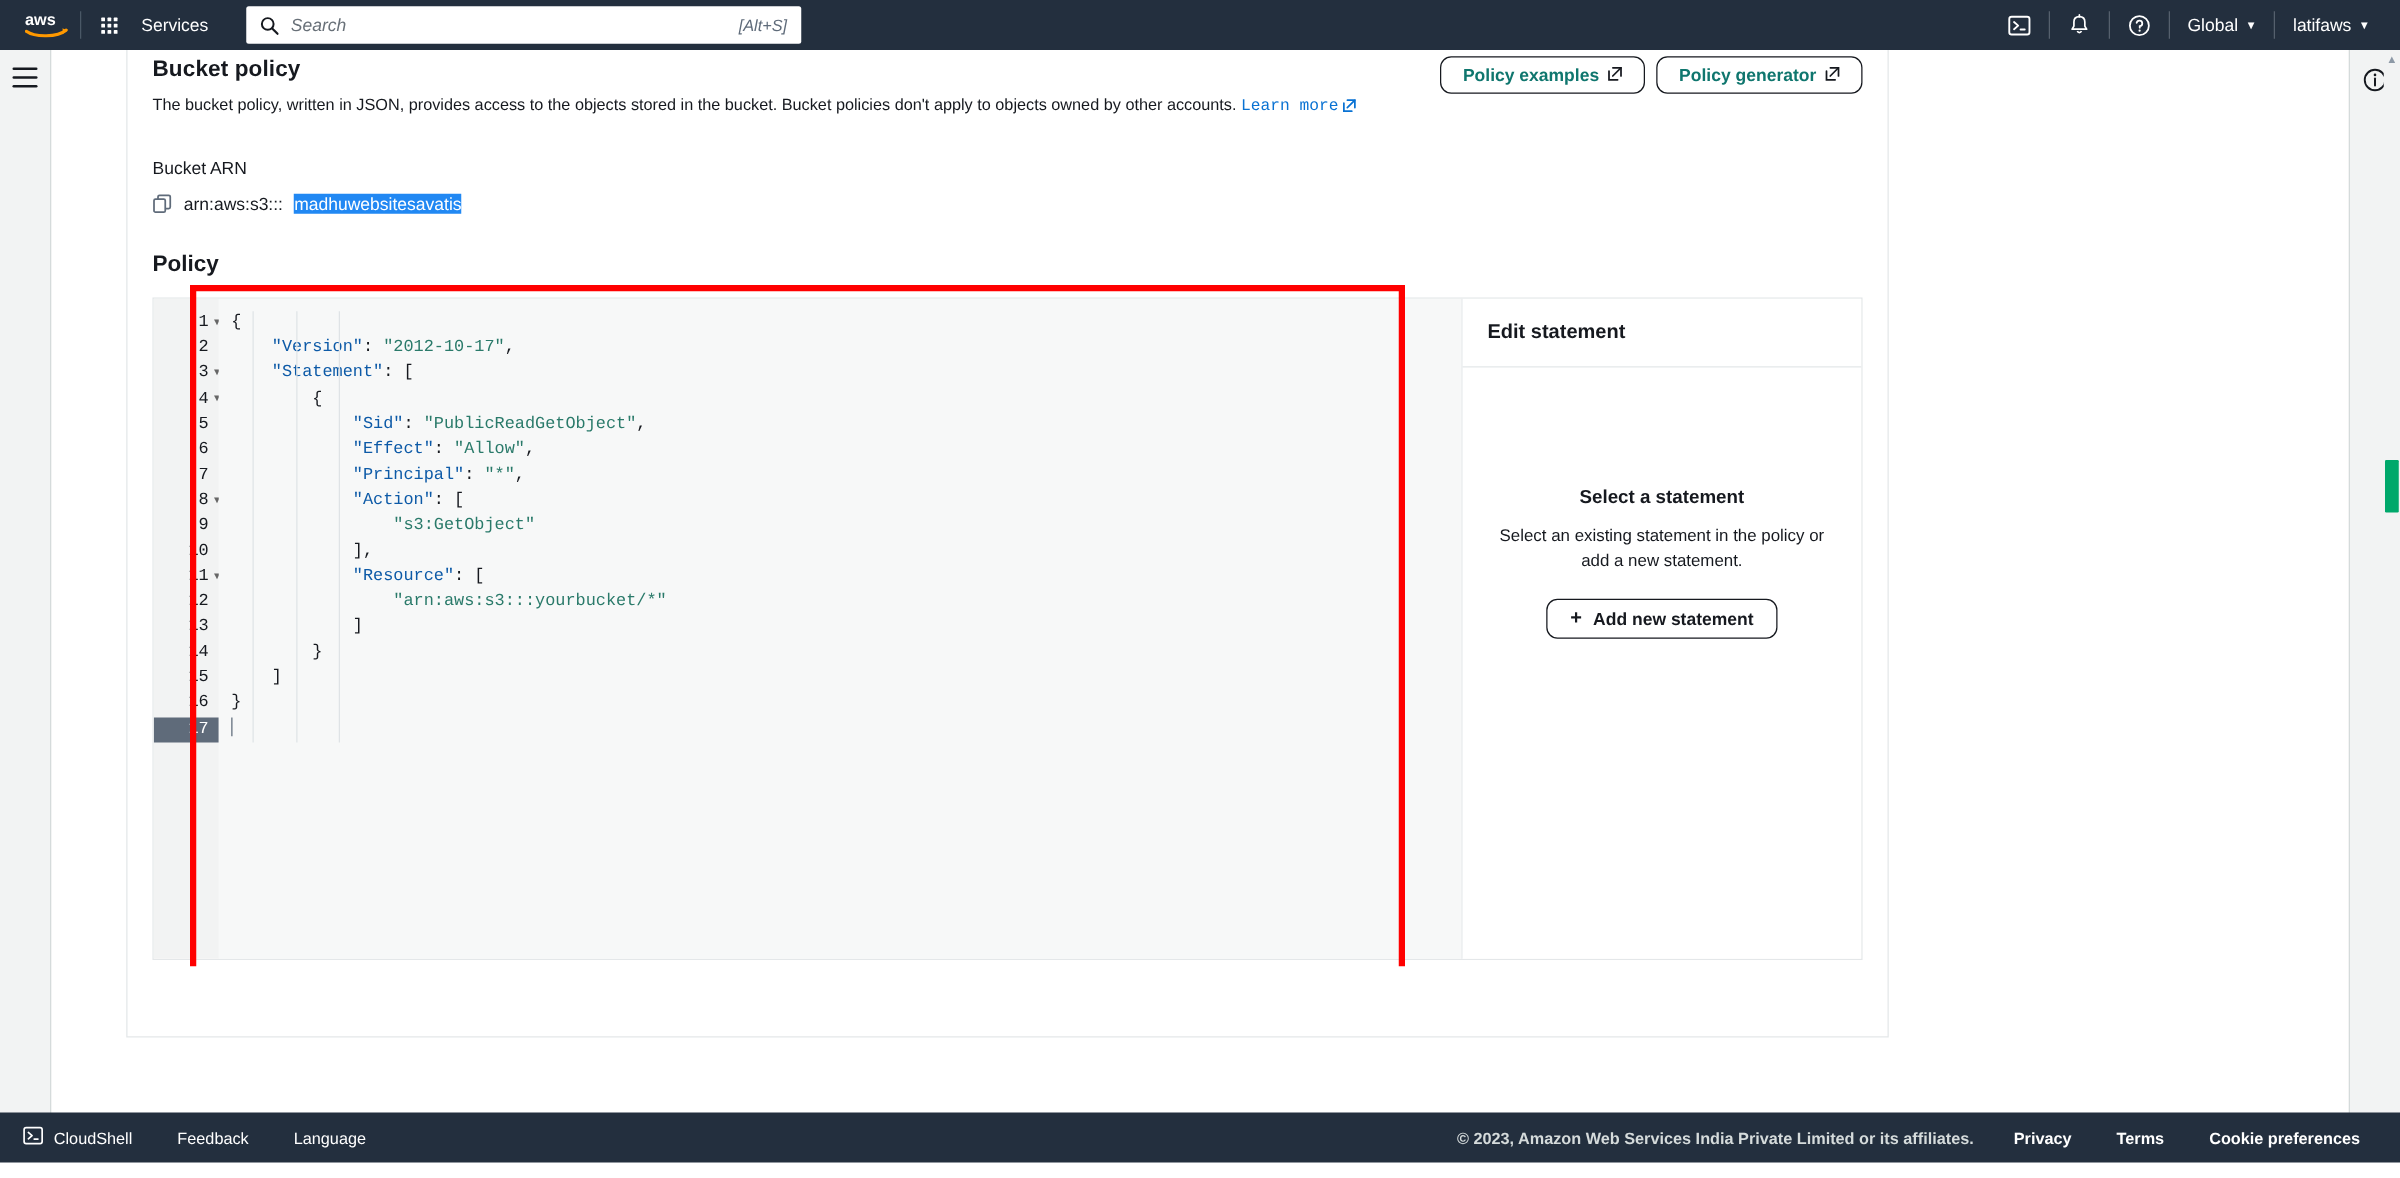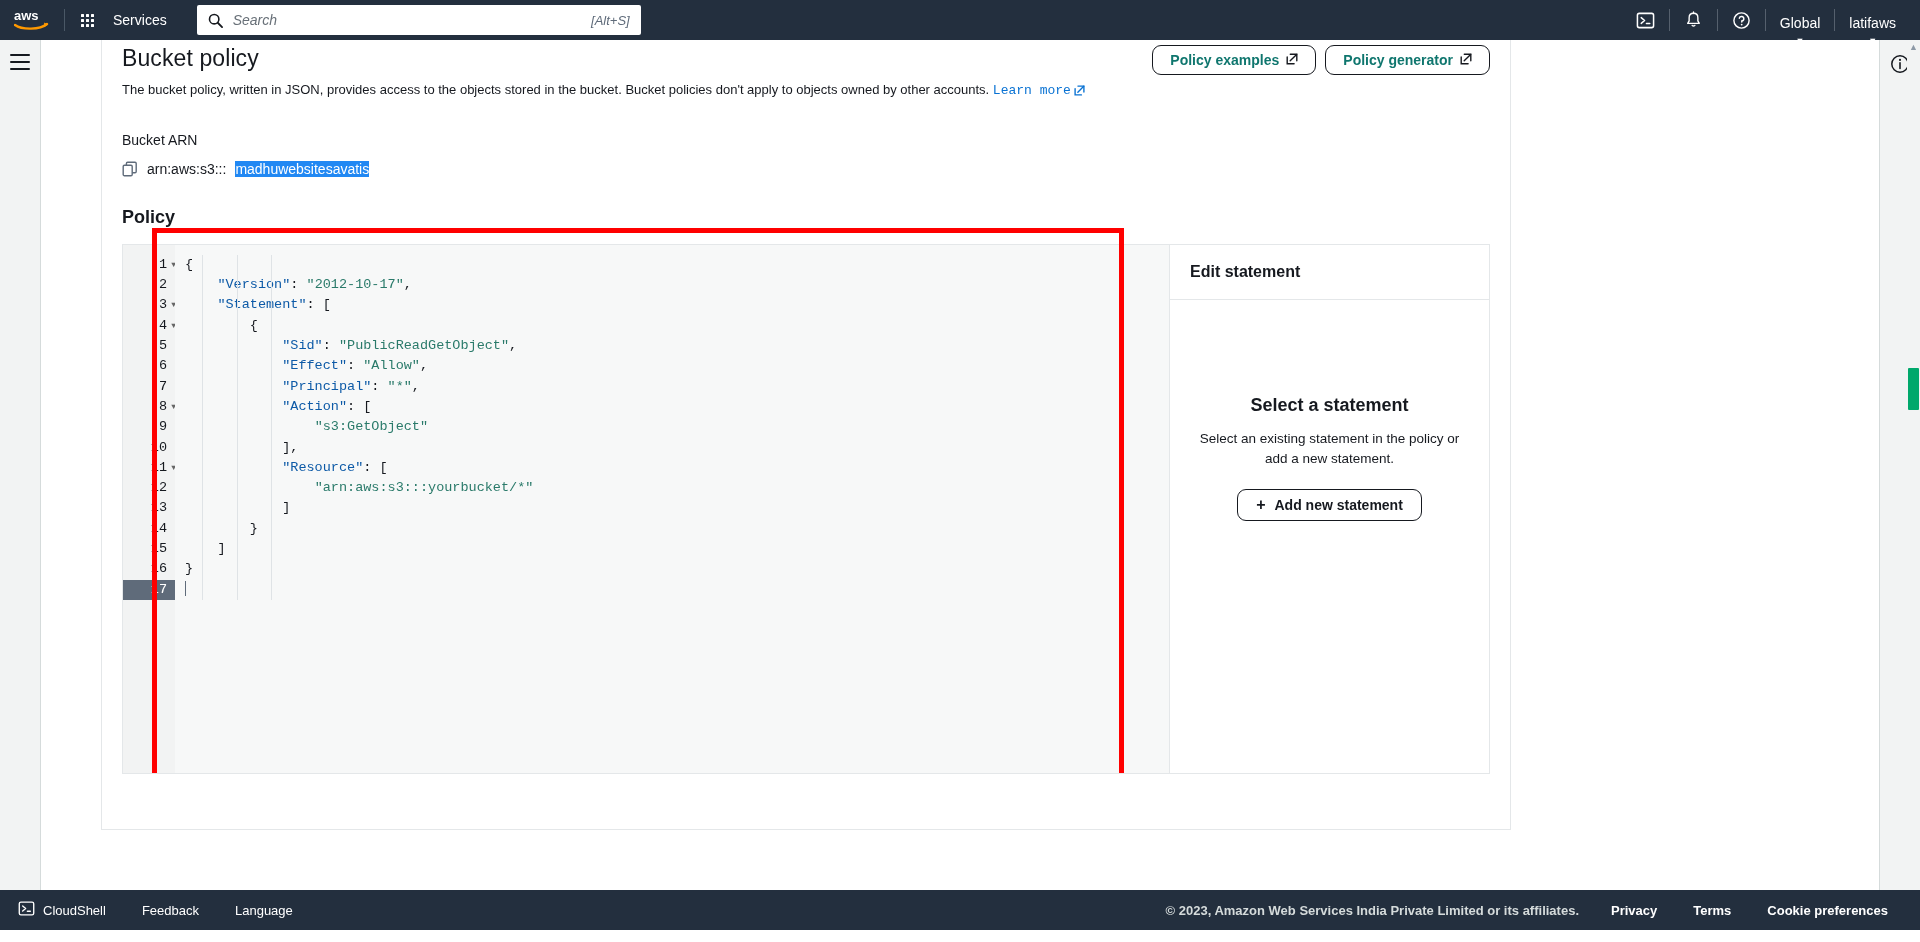--- a/index.html
+++ b/index.html
@@ -11,21 +11,21 @@
   }
   body { position: relative; }
 
   
   .topnav {
     position: absolute; top: 0; left: 0; width: 1920px; height: 40px;
     background: #232f3e; display: flex; align-items: center;
     z-index: 60;
   }
   .aws-logo {
-    width: 62px; display: flex; align-items: center; justify-content: flex-start;
+    width: 62px; display: flex; align-items: center; justify-content: center;
     height: 40px; padding-left: 14px;
   }
   .aws-logo svg { display: block; }
   .nav-div { width: 1px; height: 22px; background: #4a5866; margin: 0 2px; }
   .services-btn {
     display: flex; align-items: center; gap: 19px; height: 40px;
     padding: 0 14px; color: #ffffff; font-size: 14px; cursor: pointer;
   }
   .grid-icon { display: grid; grid-template-columns: repeat(3,3px); gap: 2px; }
   .grid-icon i { width: 3px; height: 3px; background: #fff; display: block; border-radius: 0.5px; }
@@ -45,21 +45,21 @@
   .nav-right {
     margin-left: auto; display: flex; align-items: center; height: 40px;
     padding-right: 10px;
   }
   .nav-icon-btn {
     height: 40px; display: flex; align-items: center; justify-content: center;
     padding: 0 14px; color: #ffffff; cursor: pointer;
   }
   .nav-txt-btn {
     height: 40px; display: flex; align-items: center; gap: 6px;
-    padding: 15px 14px; color: #ffffff; font-size: 14px; cursor: pointer; flex-direction: column;
+    padding: 0 14px; color: #ffffff; font-size: 14px; cursor: pointer;
   }
   .caret-d { font-size: 9px; line-height: 1; }
   .navsep { width: 1px; height: 22px; background: #55606d; }
 
   
   .leftrail {
     position: absolute; top: 40px; left: 0; width: 41px; height: 862px;
     background: #f2f3f3; border-right: 1px solid #d5dbdb; z-index: 20;
   }
   .hamb { margin: 14px auto 0; width: 20px; cursor: pointer; display: block; }
@@ -79,21 +79,21 @@
   }
 
   .content-card {
     position: absolute; top: -10px; left: 60px; width: 1410px;
     background: #ffffff; border: 1px solid #e4e7e9; border-radius: 0;
     min-height: 800px;
   }
   .card-head {
     padding: 14px 20px 0 20px; display: flex; align-items: flex-start;
   }
-  .card-title { font-size: 23px; font-weight: normal; color: #16191f; letter-spacing: 0.1px; }
+  .card-title { font-size: 18px; font-weight: bold; color: #16191f; letter-spacing: 0.1px; }
   .card-desc {
     font-size: 13px; color: #16191f; margin-top: 9px; line-height: 1.45;
     max-width: 1020px;
   }
   .lnk { color: #0972d3; text-decoration: none; cursor: pointer; font-family: Liberation Mono, monospace; }
   .ext-ico { display: inline-block; vertical-align: -2px; margin-left: 3px; }
   .head-btns { margin-left: auto; display: flex; gap: 9px; padding-top: 0px; }
   .btn-norm {
     border: 1px solid #16191f; background: #ffffff; color: #0f766e;
     font-size: 14px; font-weight: bold; border-radius: 9px;
@@ -160,21 +160,21 @@
     border-left: 1px solid #e4e7e9; display: flex; flex-direction: column;
   }
   .side-head {
     padding: 18px 20px; font-size: 16px; font-weight: bold; color: #16191f;
     border-bottom: 1px solid #e4e7e9;
   }
   .side-body {
     flex: 1; display: flex; flex-direction: column; align-items: center;
     justify-content: flex-start; padding-top: 95px; text-align: center;
   }
-  .side-t { font-size: 18px; font-weight: bold; color: #16191f; }
+  .side-t { font-size: 15px; font-weight: bold; color: #16191f; }
   .side-p {
     font-size: 13.5px; color: #16191f; margin-top: 13px;
     line-height: 1.5; max-width: 285px;
   }
   .add-btn {
     margin-top: 20px; border: 1px solid #16191f; background: #ffffff;
     color: #16191f; font-size: 14px; font-weight: bold; border-radius: 9px;
     padding: 7px 18px; display: flex; align-items: center; gap: 9px;
     cursor: pointer; font-family: "Liberation Sans", sans-serif;
   }

